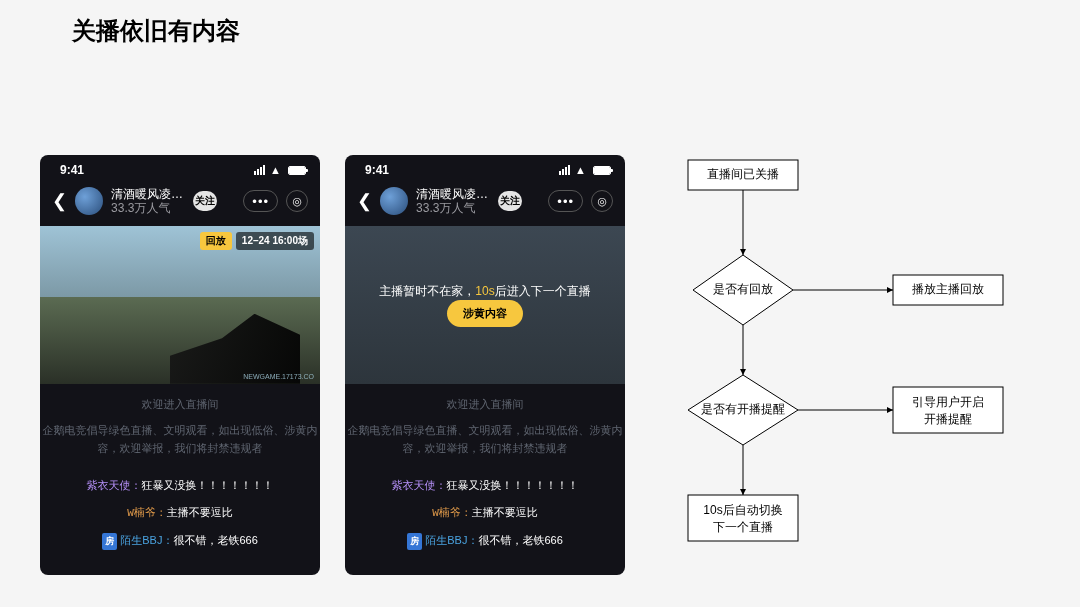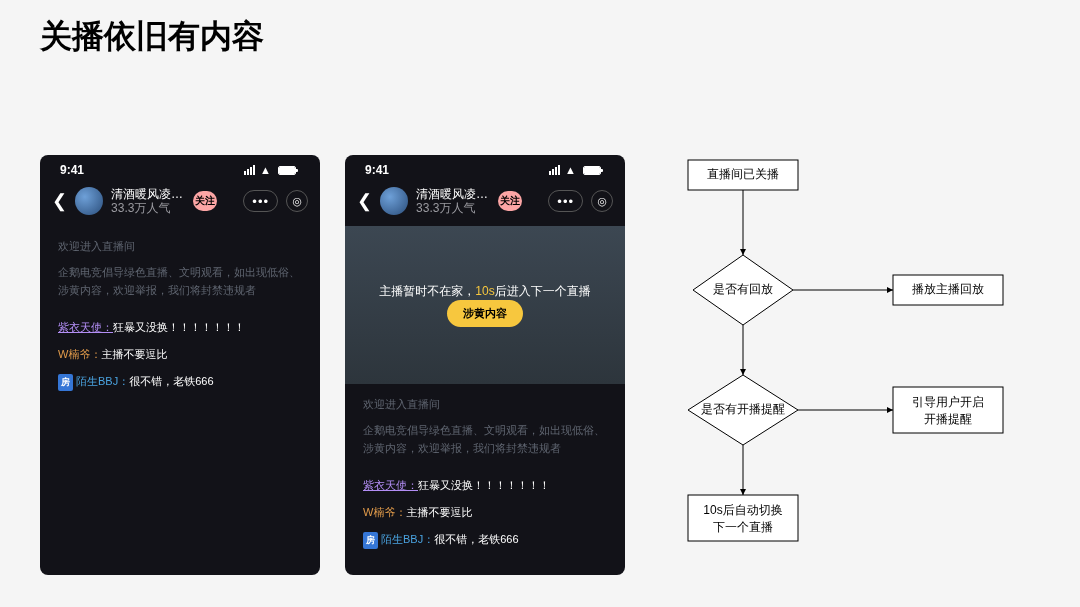--- a/index.html
+++ b/index.html
@@ -15,22 +15,23 @@
       padding: 15px 40px 10px 40px;
     }
     .subtitle {
       color: #bfbfbf;
       font-size: 13px;
       letter-spacing: 0.5px;
       margin-bottom: 8px;
     }
     .title {
       color: #000;
-      font-size: 32px;
+      font-size: 24px;
       font-weight: 700;
+      margin-left: 32px;
     }
     .content {
       position: absolute;
       top: 155px;
       left: 40px;
       display: flex;
       gap: 25px;
     }
     
     .phone {
@@ -42,21 +43,21 @@
       color: #fff;
       font-size: 11px;
       position: relative;
       display: flex;
       flex-direction: column;
     }
     .status-bar {
       display: flex;
       justify-content: space-between;
       align-items: center;
-      padding: 8px 24px 4px 20px;
+      padding: 8px 14px 4px 20px;
       font-size: 12px;
       font-weight: 600;
     }
     .status-right { display: flex; align-items: center; gap: 3px; }
     .signal { display: flex; align-items: flex-end; gap: 1px; }
     .signal-bar { width: 2px; background: #fff; }
     .sb1 { height: 4px; } .sb2 { height: 6px; } .sb3 { height: 8px; } .sb4 { height: 10px; }
     .wifi-icon { font-size: 11px; margin-left: 2px; }
     .battery {
       width: 18px; height: 9px; border: 1px solid #fff; border-radius: 2px;
@@ -75,21 +76,21 @@
       width: 28px; height: 28px; border-radius: 50%;
       background: radial-gradient(circle at 35% 35%, #6ea0d8, #2a4d7a);
     }
     .streamer-info { display: flex; flex-direction: column; line-height: 1.2; }
     .streamer-name {
       font-size: 12px; font-weight: 500; color: #fff;
       max-width: 86px; overflow: hidden; white-space: nowrap; text-overflow: ellipsis;
     }
     .streamer-pop { font-size: 12px; color: #9a9aa0; }
     .follow-btn {
-      background: #fca5a5; color: #000; font-size: 10px; font-weight: 600;
+      background: #e5e5e5; color: #000; font-size: 10px; font-weight: 600;
       border: none; border-radius: 11px; padding: 3px 2px; margin-left: 2px;
     }
     .spacer { flex: 1; }
     .round-btn {
       width: 22px; height: 22px; border: 1px solid #555; border-radius: 50%;
       display: flex; align-items: center; justify-content: center;
       color: #fff; font-size: 11px;
     }
     .dots { border: 1px solid #555; border-radius: 11px; padding: 0 8px; height: 22px; display:flex; align-items:center; font-size: 13px; letter-spacing: 1px;}
     
@@ -117,28 +118,29 @@
       background: linear-gradient(180deg,#3c4752,#2d353c);
       display:flex; flex-direction:column; align-items:center; justify-content:center; 
     }
     .offline-msg { font-size: 12px; color:#fff; }
     .stay-btn {
       background:#f7c73e; color:#000; border:none; border-radius: 14px;
       font-size: 11px; font-weight:600; padding: 6px 16px;
     }
 
     .chat {
-      flex: 1; padding: 10px 18px; font-size: 11px; line-height: 1.9;
+      flex: 1; padding: 10px 2px; font-size: 11px; line-height: 1.9;
       color:#e0e0e0;
+      text-align:center;
     }
     .welcome { color:#5f6570; margin-bottom:6px;}
     .rules { color:#5f6570; margin-bottom:17px; line-height:1.7;}
     .chat-line { margin-bottom: 6px; }
-    .u-purple { color:#b38ef5;text-decoration:underline; }
-    .u-orange { color:#e09a4a; }
+    .u-purple { color:#b38ef5; }
+    .u-orange { color:#e09a4a;font-family:Liberation Mono, monospace; }
     .u-cyan { color:#4aa3e0; }
     .msg { color:#fff; }
     .lvl-badge { display:inline-block; background:#3576d6; color:#fff; font-size:9px; border-radius:2px; padding:0 3px; margin-right:3px; font-weight:700;}
 
     
     .flowchart {
       position: absolute;
       left: 658px;
       top: 155px;
       width: 400px;
@@ -191,20 +193,30 @@
       <div class="streamer-info">
         <span class="streamer-name">清酒暖风凌…</span>
         <span class="streamer-pop">33.3万人气</span>
       </div>
       <button class="follow-btn">关注</button>
       <div class="spacer"></div>
       <div class="dots">•••</div>
       <div class="round-btn">◎</div>
     </div>
 
+    <div class="video-area">
+      <div class="va-sky"></div>
+      <div class="va-ground"></div>
+      <div class="va-gun"></div>
+      <div class="badge-row">
+        <span class="badge badge-replay">回放</span>
+        <span class="badge badge-time">12–24 16:00场</span>
+      </div>
+      <span class="watermark">NEWGAME.17173.CO</span>
+    </div>
 
     <div class="chat">
       <div class="welcome">欢迎进入直播间</div>
       <div class="rules">企鹅电竞倡导绿色直播、文明观看，如出现低俗、涉黄内容，欢迎举报，我们将封禁违规者</div>
       <div class="chat-line">
         <span class="u-purple">紫衣天使：</span><span class="msg">狂暴又没换！！！！！！！</span>
       </div>
       <div class="chat-line">
         <span class="u-orange">W楠爷：</span><span class="msg">主播不要逗比</span>
       </div>

